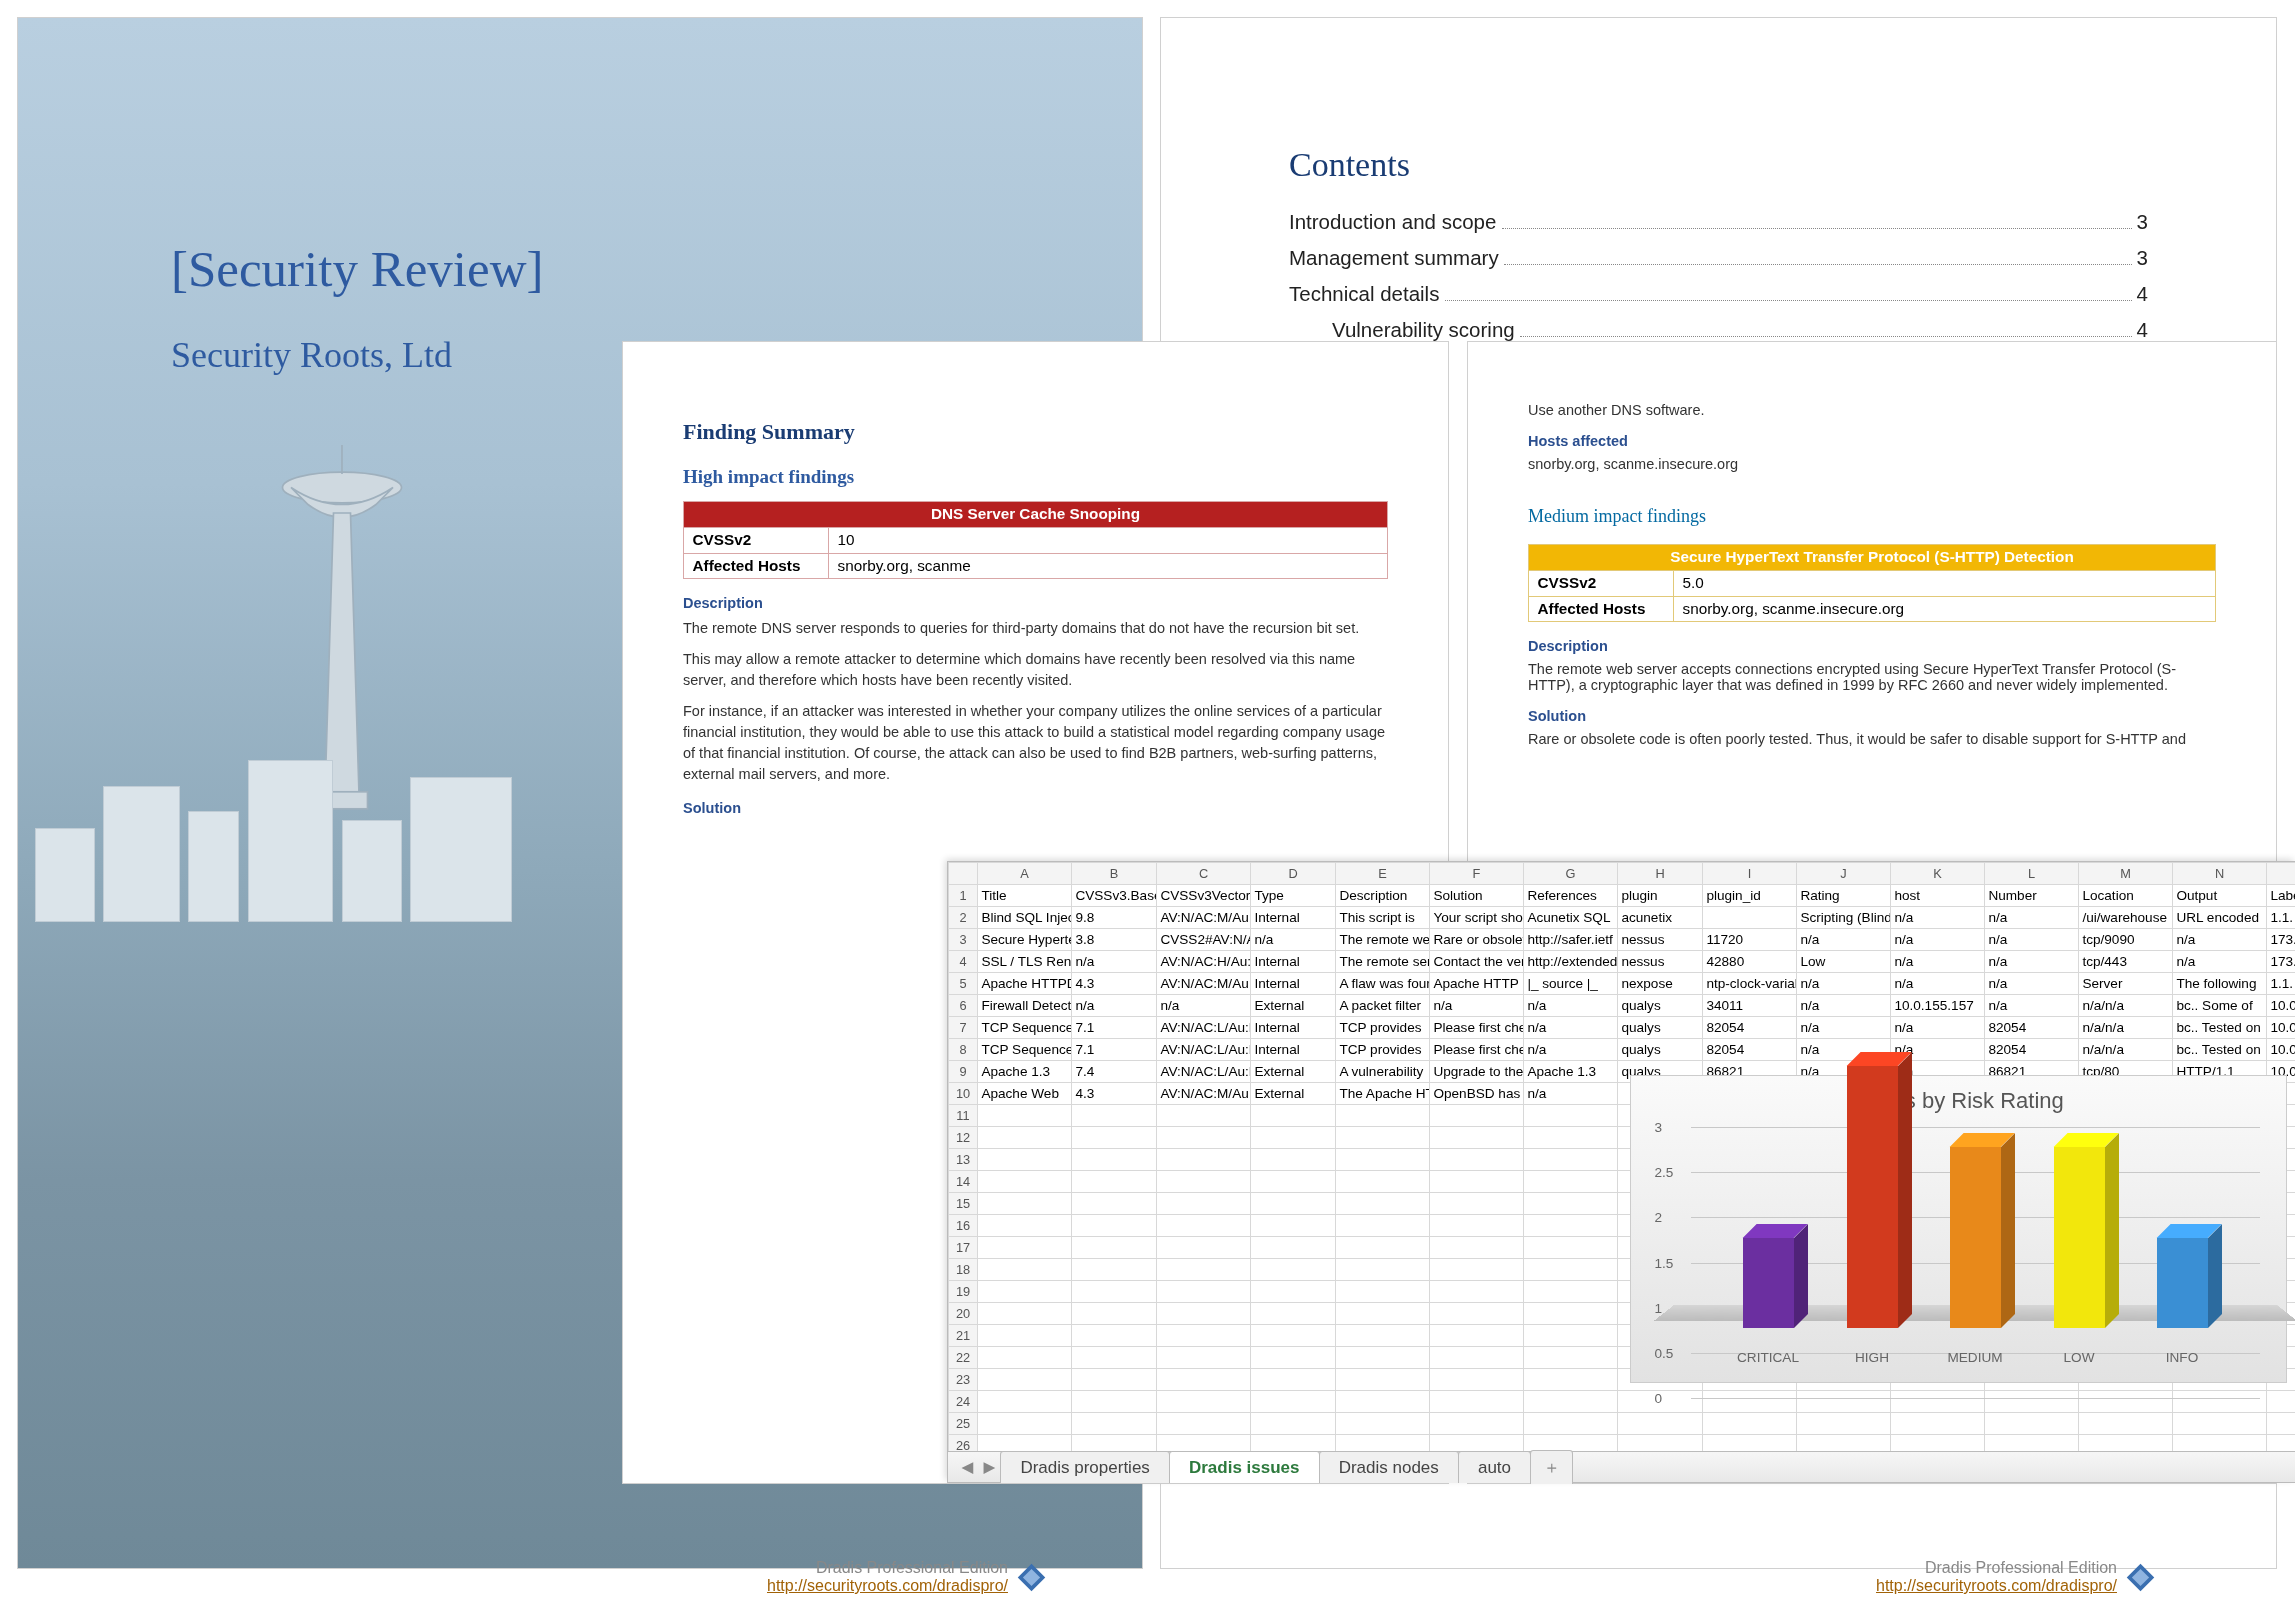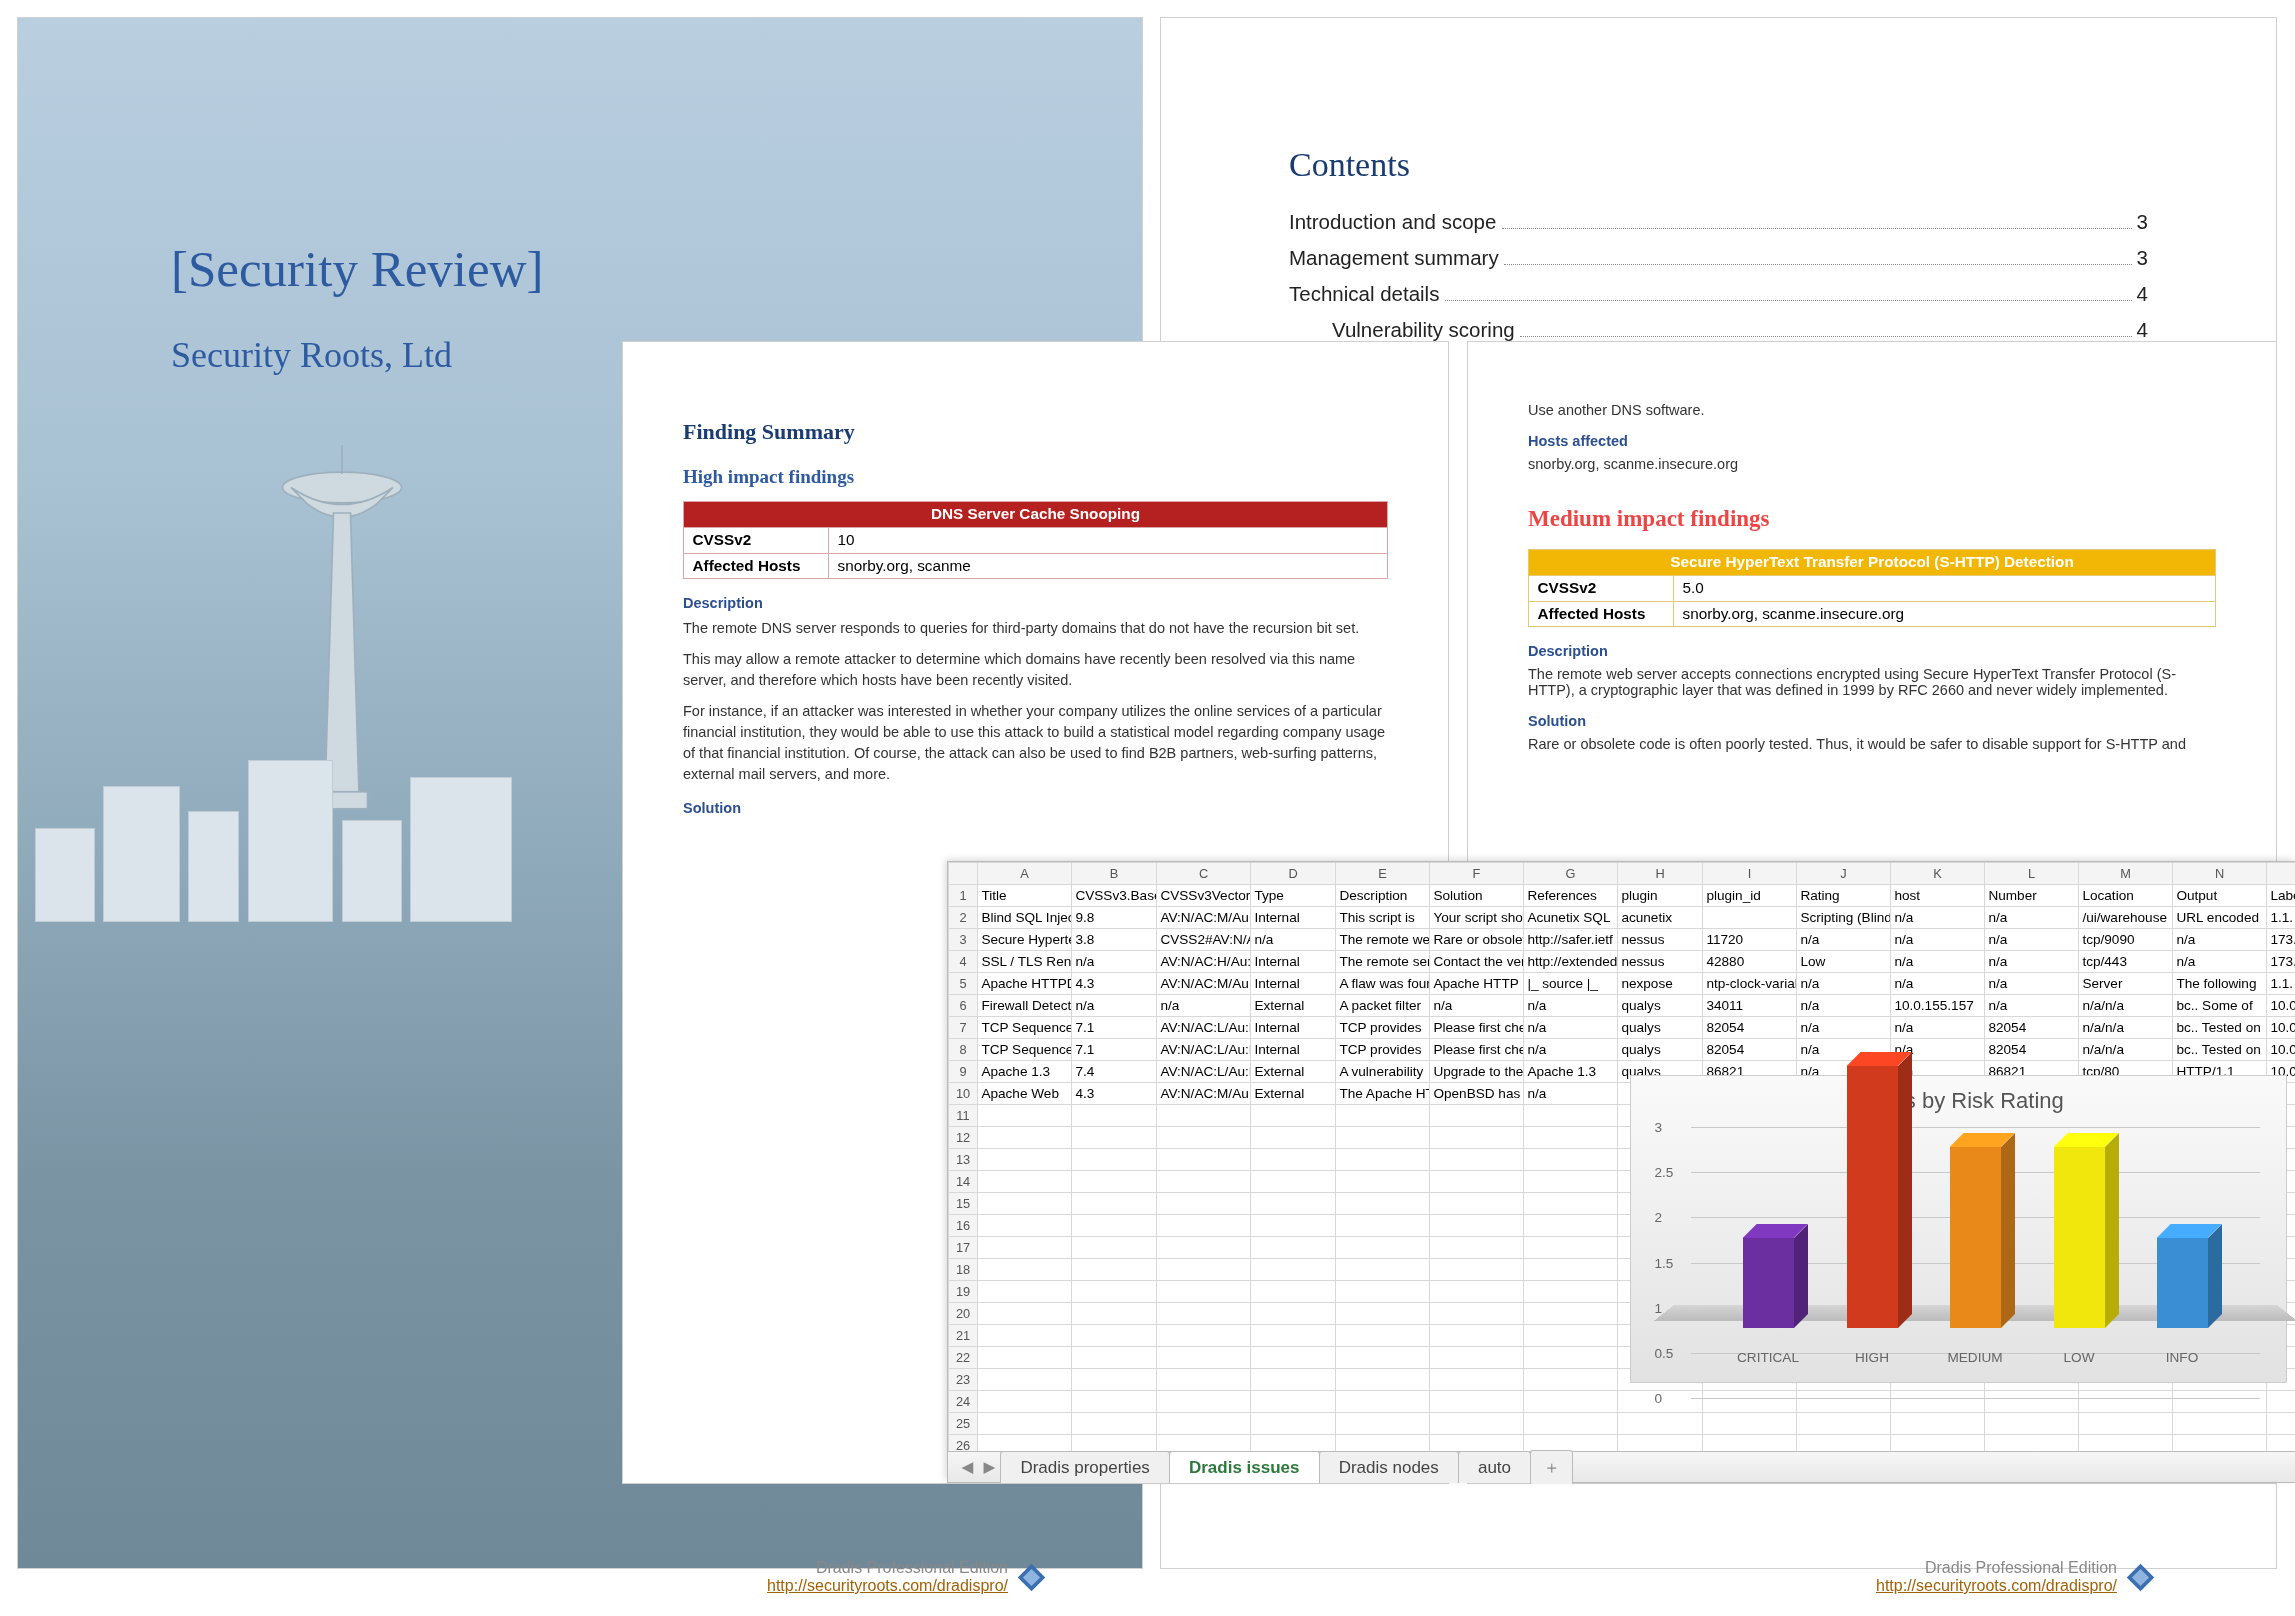--- a/index.html
+++ b/index.html
@@ -32,21 +32,21 @@
   .tbl td{border:0.9px solid #caa;padding:3.4px 8.5px}
   .tbl.red td{border-color:#d9a7a7}
   .tbl .hdr{background:#b52020;color:#fff;font-weight:bold;text-align:center}
   .tbl .lab{font-weight:bold;background:#fff;width:145px}
   .p3 .bh{font-weight:bold;font-size:14.5px;color:#2b4f8f;margin:15.3px 0 6.8px}
   .p3 p{font-size:14.5px;color:#333;line-height:1.45;margin-bottom:10.2px}
   
   .p4{position:absolute;left:1467px;top:341px;width:810px;height:1143px;border:0.9px solid #d0d0d0;background:#fff;padding:60px 60px}
   .p4 .txt{font-size:14.5px;color:#333;margin-bottom:12px}
   .p4 .bh{font-weight:bold;font-size:14.5px;color:#2b4f8f;margin:15.3px 0 6.8px}
-  .p4 .sh2{font-family:Georgia,serif;color:#ef4444;font-size:23px;font-weight:bold;margin:34px 0 17px}
+  .p4 .sh2{font-family:Georgia,serif;color:#0369a1;font-size:18px;font-weight:normal;margin:34px 0 17px}
   .tbl.yel .hdr{background:#f2b705;color:#fff}
   .tbl.yel td{border-color:#e2c978}
   
   .sheet{position:absolute;left:947px;top:861px;width:1349px;height:622px;background:#fff;border:0.9px solid #bbb;box-shadow:-1.7px -1.7px 6.8px rgba(0,0,0,.15);font-size:13.6px}
   .grid{width:100%;border-collapse:collapse;table-layout:fixed}
   .grid th,.grid td{border:0.9px solid #d8d8d8;height:22px;padding:0 3.4px;overflow:hidden;white-space:nowrap;text-overflow:clip;text-align:left;font-weight:normal}
   .grid thead th{background:#f4f4f4;text-align:center;color:#555;font-size:12.8px}
   .grid .rn{background:#f4f4f4;text-align:center;color:#555;width:29px;font-size:12.8px}
   .grid tbody tr:first-child td{font-weight:normal}
   .sheet-tabs{position:absolute;left:0;right:0;bottom:0;height:31px;background:linear-gradient(#f6f6f6,#e8e8e8);border-top:0.9px solid #bbb;display:flex;align-items:center;padding-left:8.5px}

